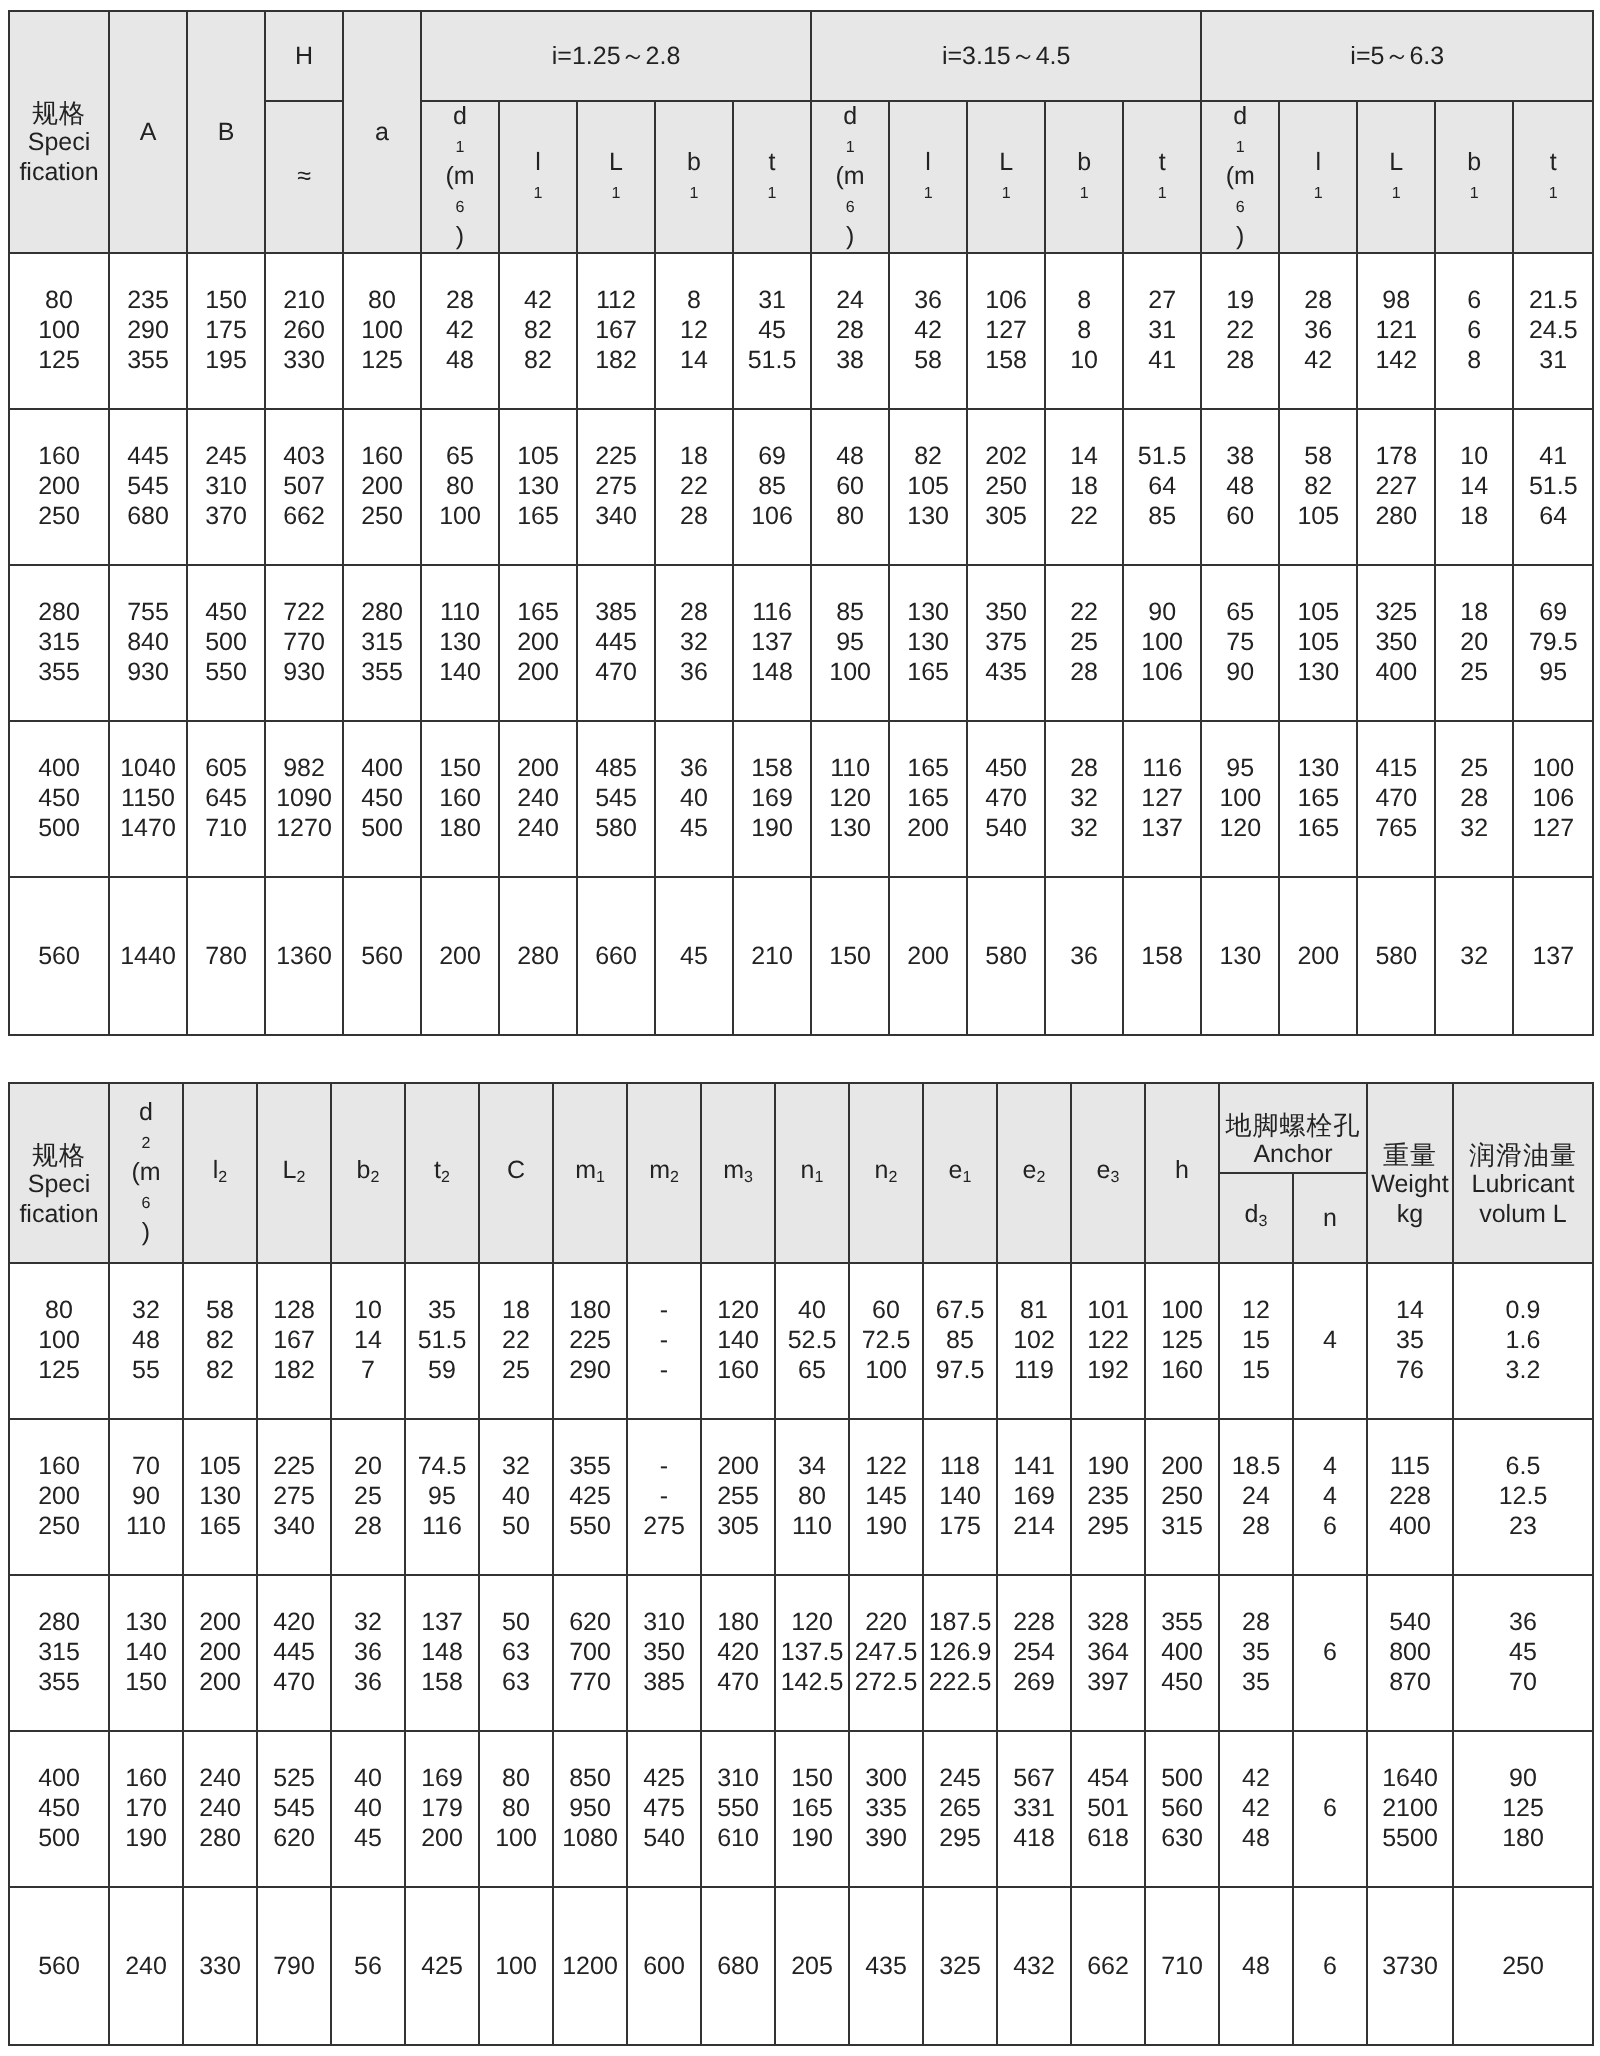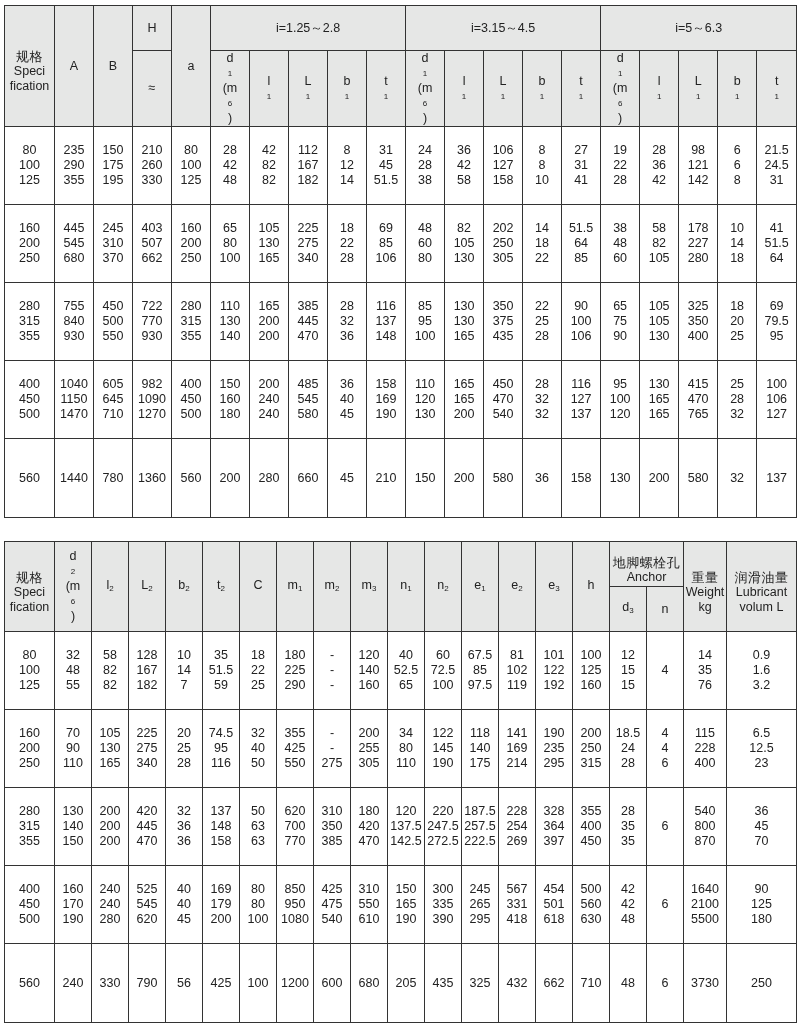--- a/index.html
+++ b/index.html
@@ -975,21 +975,21 @@
           <span>137.5</span>
           <span>142.5</span>
         </td>
         <td class="cell-lines">
           <span>220</span>
           <span>247.5</span>
           <span>272.5</span>
         </td>
         <td class="cell-lines">
           <span>187.5</span>
-          <span>257.5</span>
+          <span>126.9</span>
           <span>222.5</span>
         </td>
         <td class="cell-lines">
           <span>228</span>
           <span>254</span>
           <span>269</span>
         </td>
         <td class="cell-lines">
           <span>328</span>
           <span>364</span>

